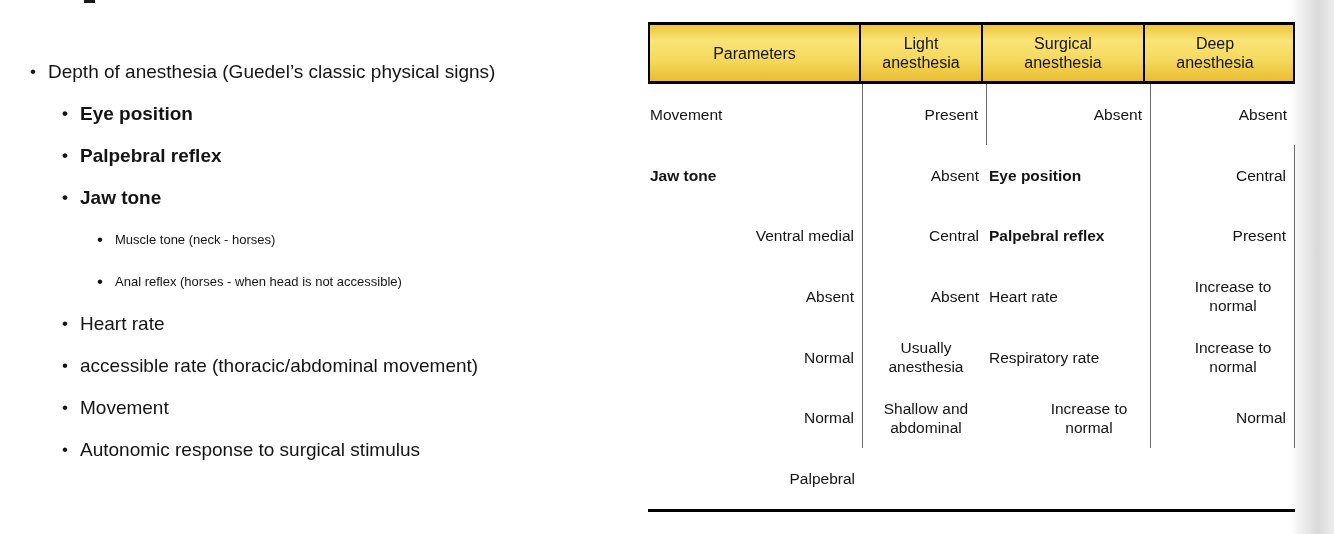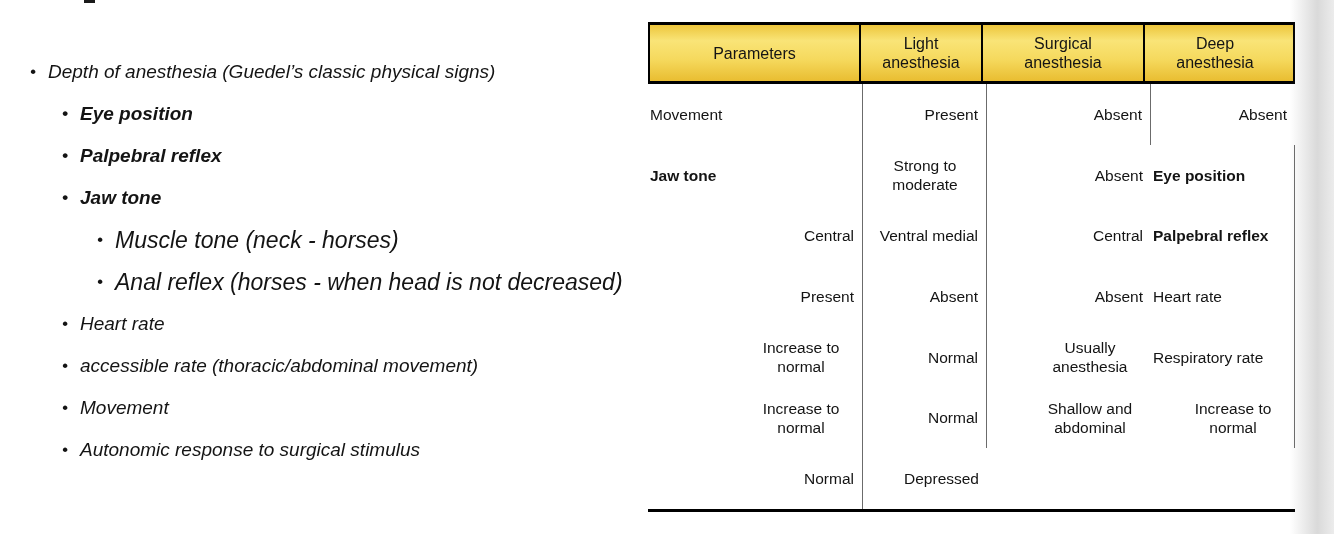--- a/index.html
+++ b/index.html
@@ -21,26 +21,25 @@
     background:linear-gradient(to right, rgba(120,120,120,0) 0%, rgba(120,120,120,0.28) 62%, rgba(150,150,150,0.18) 100%);
     pointer-events:none;
   }
 
   
   .outline { position:absolute; left:0; top:61px; width:625px; }
   .o-item {
     display:flex; align-items:flex-start;
     font-size:19px; line-height:22px;
     margin-bottom:20px;
-    font-style:italic;
   }
   .o-item::before { content:"•"; flex:none; width:18px; font-size:17px; line-height:22px; }
   .lvl1 { padding-left:30px; }
   .lvl2 { padding-left:62px; }
-  .lvl3 { padding-left:97px; font-size:23px; }
+  .lvl3 { padding-left:97px; font-size:13px; }
   .gap-top { margin-top:6px; }
   .bold { font-weight:bold; }
 
   
   .sig-table { position:absolute; left:648px; top:22px; width:647px; }
 
   .thead {
     display:grid;
     grid-template-columns:211px 122px 162px 140px;
     border:2px solid var(--border-black, #000);
@@ -94,21 +93,21 @@
   <div class="o-item lvl2 bold">
       <span>Palpebral reflex</span>
     </div>
   <div class="o-item lvl2 bold">
       <span>Jaw tone</span>
     </div>
   <div class="o-item lvl3 gap-top">
       <span>Muscle tone (neck - horses)</span>
     </div>
   <div class="o-item lvl3">
-      <span>Anal reflex (horses - when head is not decreased)</span>
+      <span>Anal reflex (horses - when head is not accessible)</span>
     </div>
   <div class="o-item lvl2">
       <span>Heart rate</span>
     </div>
   <div class="o-item lvl2">
       <span>accessible rate (thoracic/abdominal movement)</span>
     </div>
   <div class="o-item lvl2">
       <span>Movement</span>
     </div>
@@ -143,23 +142,20 @@
     <div class="td">
         <span class="val">Absent</span>
       </div>
     <div class="td last">
         <span class="val">Absent</span>
       </div>
 
     <div class="td param bold">
         <span class="val">Jaw tone</span>
       </div>
-    <div class="td">
-        <span class="val">Strong to moderate</span>
-      </div>
     <div class="td last">
         <span class="val">Absent</span>
       </div>
 
     <div class="td param bold">
         <span class="val">Eye position</span>
       </div>
     <div class="td">
         <span class="val">Central</span>
       </div>
@@ -209,20 +205,20 @@
         <span class="val">Shallow and abdominal</span>
       </div>
 
     <div class="td">
         <span class="val">Increase to normal</span>
       </div>
     <div class="td">
         <span class="val">Normal</span>
       </div>
     <div class="td last">
-        <span class="val">Depressed</span>
+        <span class="val">Palpebral</span>
       </div>
   </div>
 
   <div class="tbl-bottom"></div>
 </div>
 
 <div class="edge-shade"></div>
 
 </body></html>

